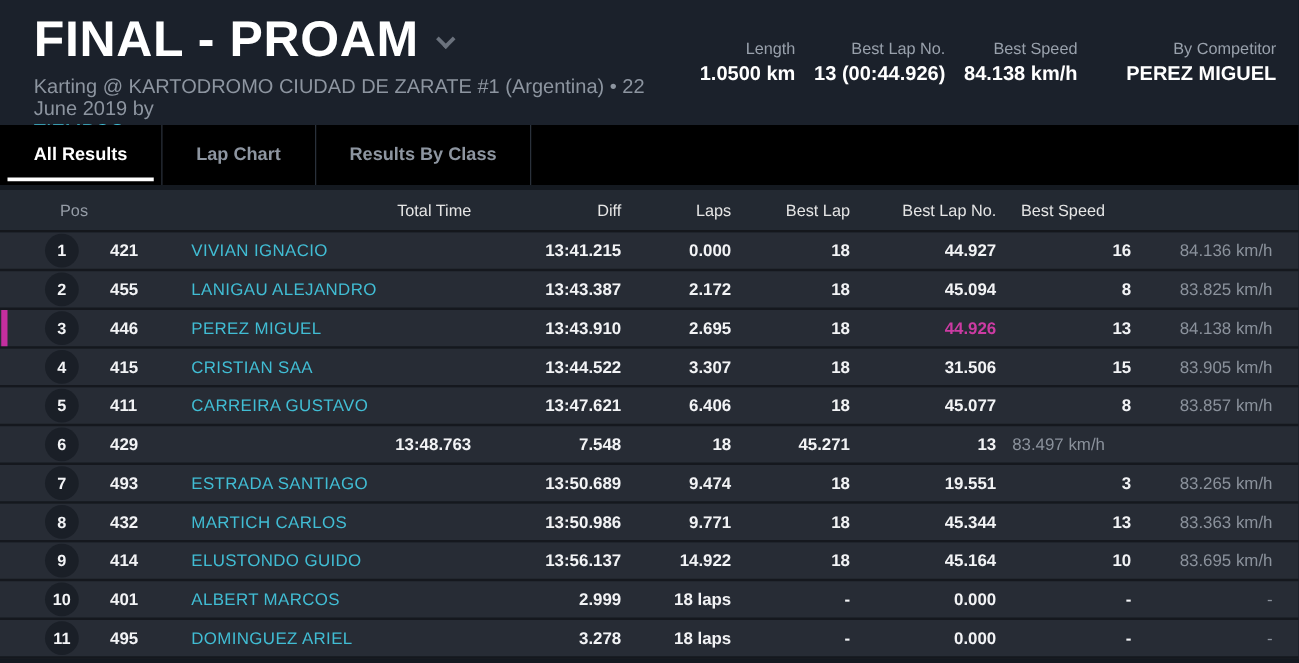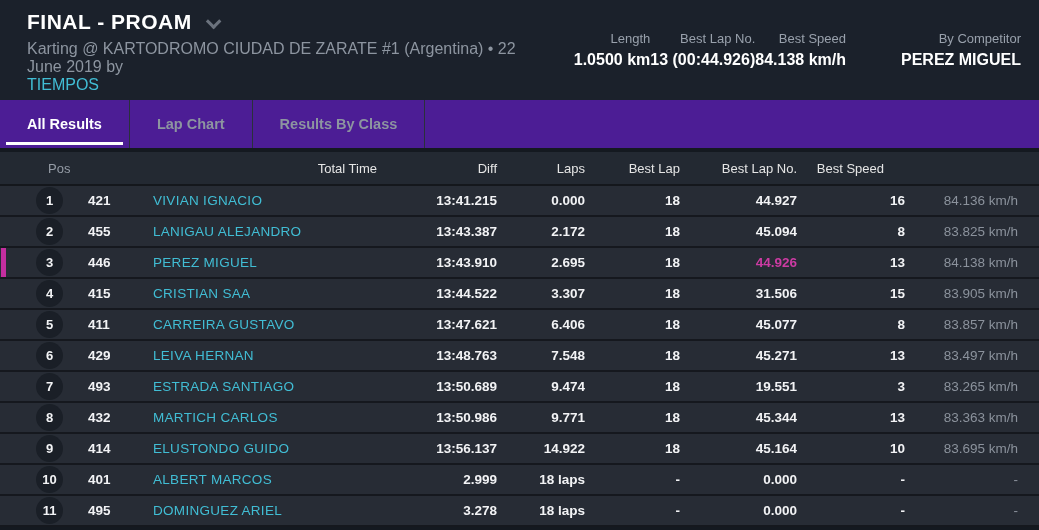--- a/index.html
+++ b/index.html
@@ -13,39 +13,39 @@
   .page { width:1039px; height:530px; display:flex; flex-direction:column; }
 
   
   .header {
     height:100px; background:#1b212b; display:flex;
     justify-content:space-between; flex-shrink:0;
   }
   .header-left { padding:10px 0 0 27px; max-width:540px; }
   .title-row { display:flex; align-items:center; gap:14px; cursor:pointer; }
   .event-title {
-    font-size:21px; font-weight:bold; letter-spacing:0.5px; color:#ffffff;
+    font-size:40px; font-weight:bold; letter-spacing:0.5px; color:#ffffff;
     white-space:nowrap;
   }
   .chevron {
     width:11px; height:11px; border-right:3px solid #6b727d; border-bottom:3px solid #6b727d;
     transform:rotate(45deg) translateY(-3px); margin-top:2px;
   }
   .subtitle { margin-top:6px; font-size:16px; color:#8d95a0; line-height:18px; }
   .subtitle a { color:var(--cyan,#41bdd4); text-decoration:none; display:block; cursor:pointer; }
 
   .header-stats { display:flex; align-items:flex-start; padding:31px 18px 0 0; }
-  .stat { text-align:right; }
-  .stat.by-competitor { margin-left:55px; }
+  .stat { text-align:right; margin-left:15px; }
+  .stat.by-competitor { margin-left:39px; }
   .stat-label { font-size:13px; color:#99a1ac; margin-bottom:5px; white-space:nowrap; }
   .stat-value { font-size:16px; font-weight:bold; color:#ffffff; white-space:nowrap; }
 
   
   .tabbar {
-    height:48px; background:#4c1d95; display:flex; align-items:stretch; flex-shrink:0;
+    height:48px; background:#000000; display:flex; align-items:stretch; flex-shrink:0;
   }
   .tab {
     display:flex; align-items:center; padding:0 27px; font-size:14.5px; font-weight:bold;
     color:#8d95a0; border-right:1px solid #2a313b; position:relative; cursor:pointer;
     white-space:nowrap;
   }
   .tab.active { color:#ffffff; }
   .tab.active::after {
     content:""; position:absolute; left:6px; right:6px; bottom:3px; height:3px; background:#ffffff;
   }
@@ -216,23 +216,20 @@
     <div class="c-r c-bestlap">45.077</div>
     <div class="c-r">8</div>
     <div class="c-speed">83.857 km/h</div>
   </div>
 
   <div class="row">
     <div class="c-pos">
       <div class="pos-badge">6</div>
     </div>
     <div class="c-no">429</div>
-    <div class="c-name">
-      <a>LEIVA HERNAN</a>
-    </div>
     <div class="c-r">13:48.763</div>
     <div class="c-r">7.548</div>
     <div class="c-r">18</div>
     <div class="c-r c-bestlap">45.271</div>
     <div class="c-r">13</div>
     <div class="c-speed">83.497 km/h</div>
   </div>
 
   <div class="row">
     <div class="c-pos">

